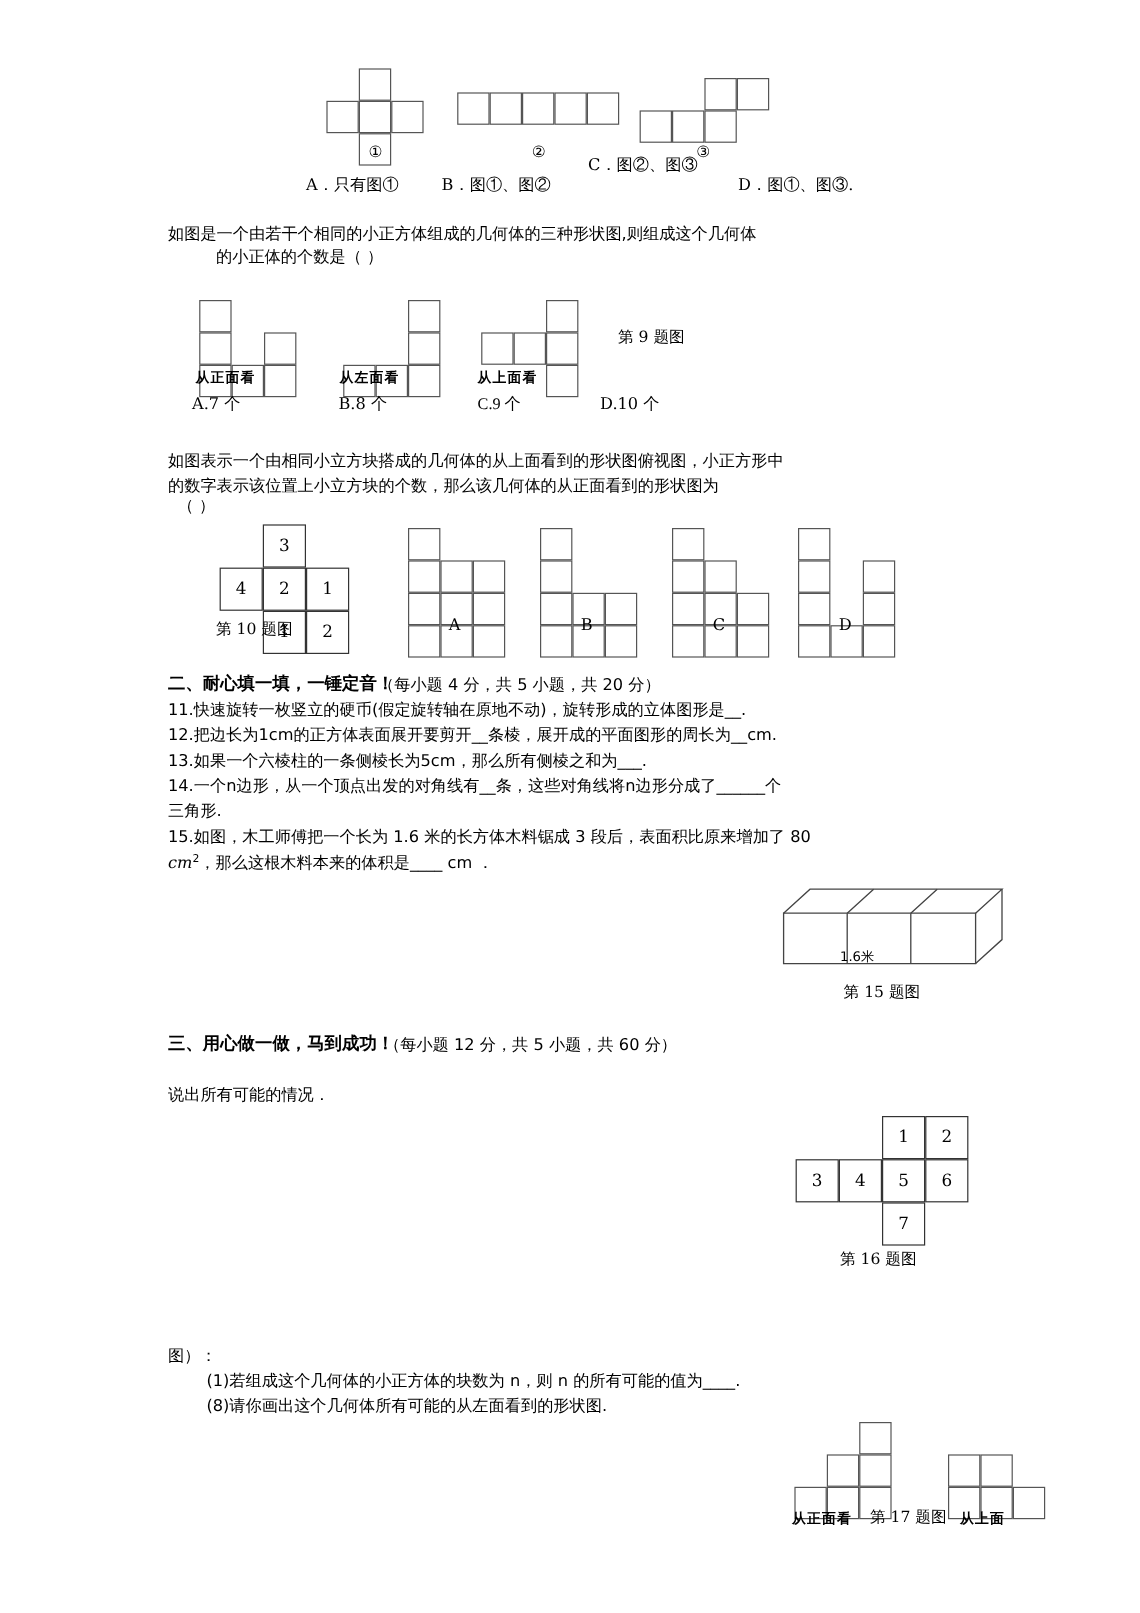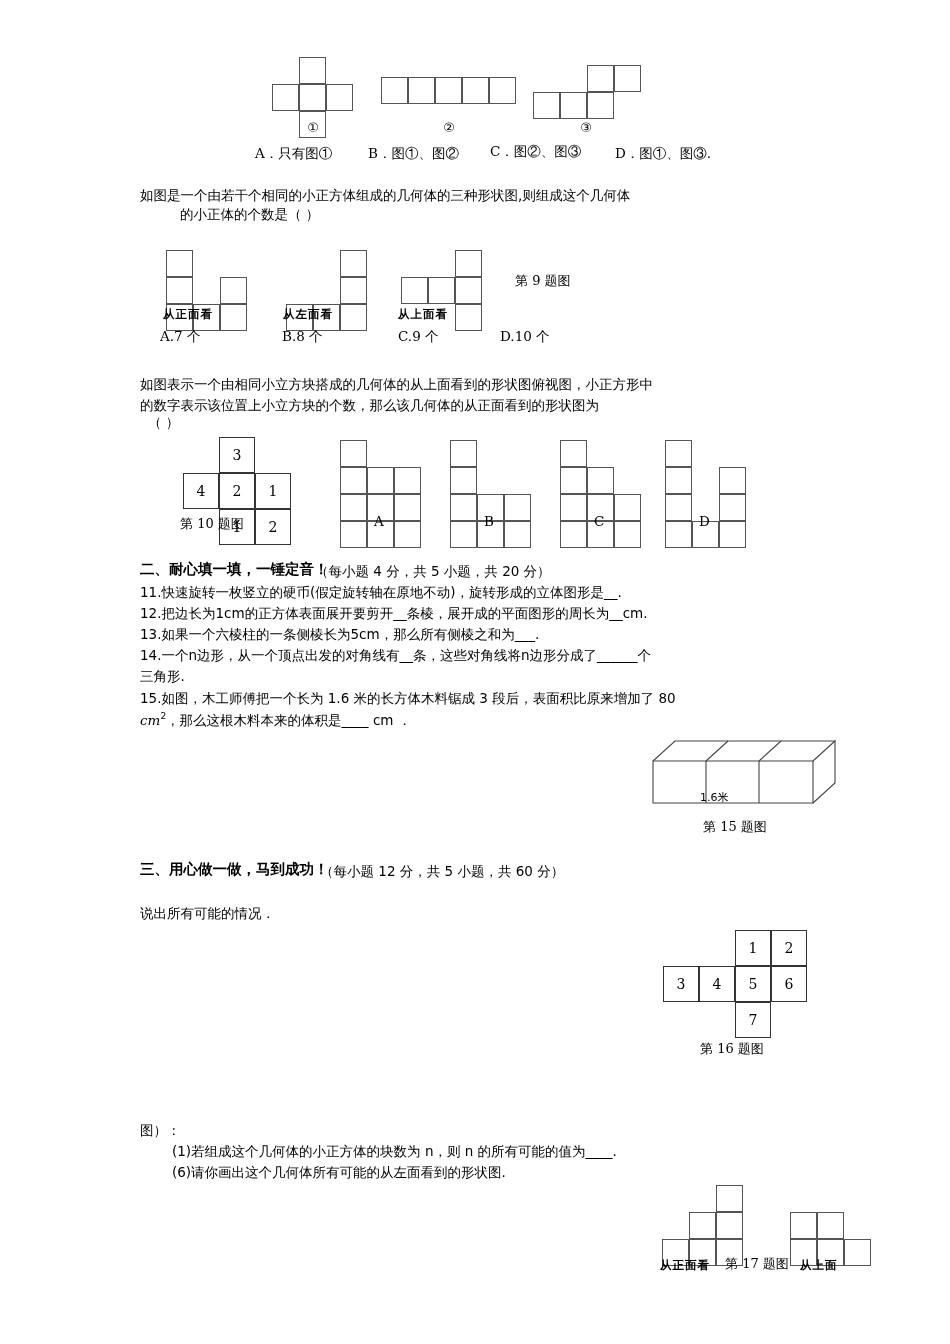--- a/index.html
+++ b/index.html
@@ -64,21 +64,21 @@
         <div class="cell" style="left: 81px; top: 0px; width: 27px; height: 27px;"></div>
         <div class="cell" style="left: 0px; top: 27px; width: 27px; height: 27px;"></div>
         <div class="cell" style="left: 27px; top: 27px; width: 27px; height: 27px;"></div>
         <div class="cell" style="left: 54px; top: 27px; width: 27px; height: 27px;"></div>
       </div>
     </div>
   <div class="circnum" style="left:540px;top:120px;width:92px;">③</div>
 
   <div class="opt" style="left:255px;top:145px;">A．只有图①</div>
   <div class="opt" style="left:368px;top:145px;">B．图①、图②</div>
-  <div class="opt" style="left:490px;top:143px;">C．图②、图③</div>
+  <div class="opt" style="left:490px;top:129px;">C．图②、图③</div>
   <div class="opt" style="left:615px;top:145px;">D．图①、图③.</div>
 
   <div class="abs txt" style="left:140px;top:186px;width:700px;">如图是一个由若干个相同的小正方体组成的几何体的三种形状图,则组成这个几何体</div>
   <div class="abs txt" style="left:140px;top:205px;width:700px;margin-left:40px;">的小正体的个数是（   ）</div>
 
   <div class="abs" style="left:166px;top:250px;">
     <div class="grid" id="q9v0" style="width:81px;height:81px;">
         <div class="cell" style="left: 0px; top: 0px; width: 27px; height: 27px;"></div>
         <div class="cell" style="left: 0px; top: 27px; width: 27px; height: 27px;"></div>
         <div class="cell" style="left: 54px; top: 27px; width: 27px; height: 27px;"></div>
@@ -108,21 +108,21 @@
         <div class="cell" style="left: 54px; top: 27px; width: 27px; height: 27px;"></div>
         <div class="cell" style="left: 54px; top: 54px; width: 27px; height: 27px;"></div>
       </div>
     </div>
   <div class="viewlabel" style="left:398px;top:307px;">从上面看</div>
 
   <div class="figcap" style="left:515px;top:272px;">第 9 题图</div>
 
   <div class="opt" style="left:160px;top:328px;">A.7 个</div>
   <div class="opt" style="left:282px;top:328px;">B.8 个</div>
-  <div class="opt" style="left:398px;top:328px;">C.9 个</div>
+  <div class="opt" style="left:398px;top:328px;font-family:Liberation Serif, serif;">C.9 个</div>
   <div class="opt" style="left:500px;top:328px;">D.10 个</div>
 
   <div class="abs txt" style="left:140px;top:375px;width:710px;">如图表示一个由相同小立方块搭成的几何体的从上面看到的形状图俯视图，小正方形中</div>
   <div class="abs txt" style="left:140px;top:396px;width:710px;">的数字表示该位置上小立方块的个数，那么该几何体的从正面看到的形状图为</div>
   <div class="abs txt" style="left:148px;top:413px;width:300px;">（   ）</div>
 
   <div class="abs" style="left:183px;top:437px;">
     <div class="grid" id="q10num" style="width: 108px; height: 108px;">
         <div class="cellnum" style="left: 36px; top: 0px; width: 36px; height: 36px;">3</div>
         <div class="cellnum" style="left: 0px; top: 36px; width: 36px; height: 36px;">4</div>
@@ -232,21 +232,21 @@
         <div class="cellnum" style="left: 36px; top: 36px; width: 36px; height: 36px;">4</div>
         <div class="cellnum" style="left: 72px; top: 36px; width: 36px; height: 36px;">5</div>
         <div class="cellnum" style="left: 108px; top: 36px; width: 36px; height: 36px;">6</div>
         <div class="cellnum" style="left: 72px; top: 72px; width: 36px; height: 36px;">7</div>
       </div>
     </div>
   <div class="figcap" style="left:700px;top:1040px;">第 16 题图</div>
 
   <div class="abs txt" style="left:140px;top:1121px;width:740px;">图）：</div>
   <div class="abs txt" style="left:172px;top:1142px;width:740px;">(1)若组成这个几何体的小正方体的块数为 n，则 n 的所有可能的值为____.</div>
-  <div class="abs txt" style="left:172px;top:1163px;width:740px;">(6)请你画出这个几何体所有可能的从左面看到的形状图.</div>
+  <div class="abs txt" style="left:172px;top:1163px;width:740px;">(8)请你画出这个几何体所有可能的从左面看到的形状图.</div>
 
   <div class="abs" style="left:662px;top:1185px;">
     <div class="grid" id="q17v0" style="width:81px;height:81px;">
         <div class="cell" style="left: 54px; top: 0px; width: 27px; height: 27px;"></div>
         <div class="cell" style="left: 27px; top: 27px; width: 27px; height: 27px;"></div>
         <div class="cell" style="left: 54px; top: 27px; width: 27px; height: 27px;"></div>
         <div class="cell" style="left: 0px; top: 54px; width: 27px; height: 27px;"></div>
         <div class="cell" style="left: 27px; top: 54px; width: 27px; height: 27px;"></div>
         <div class="cell" style="left: 54px; top: 54px; width: 27px; height: 27px;"></div>
       </div>

